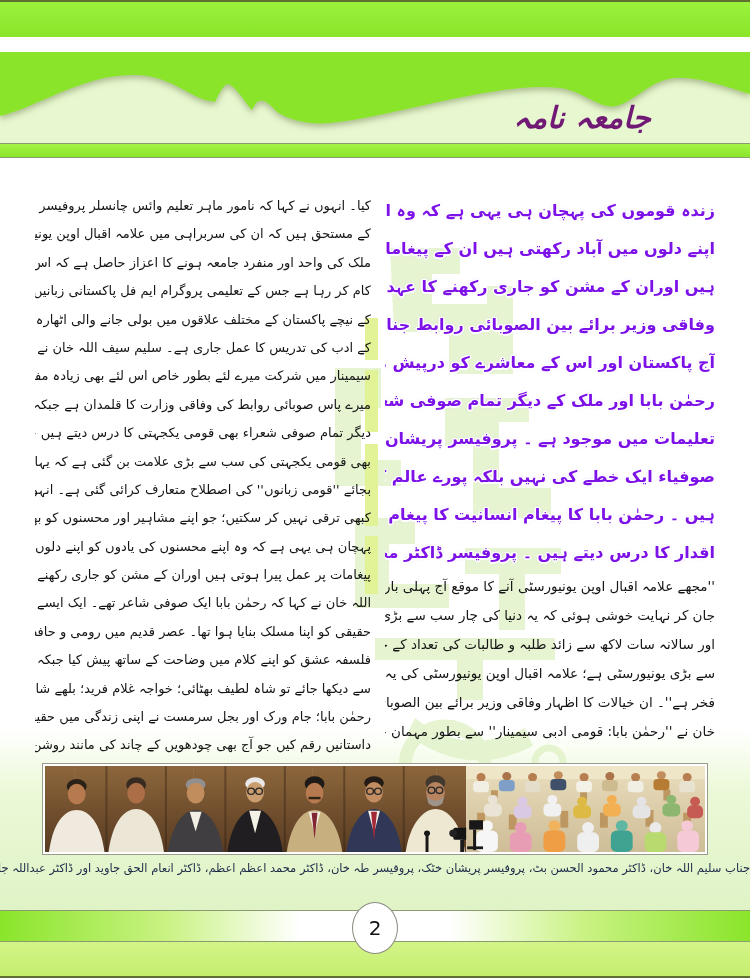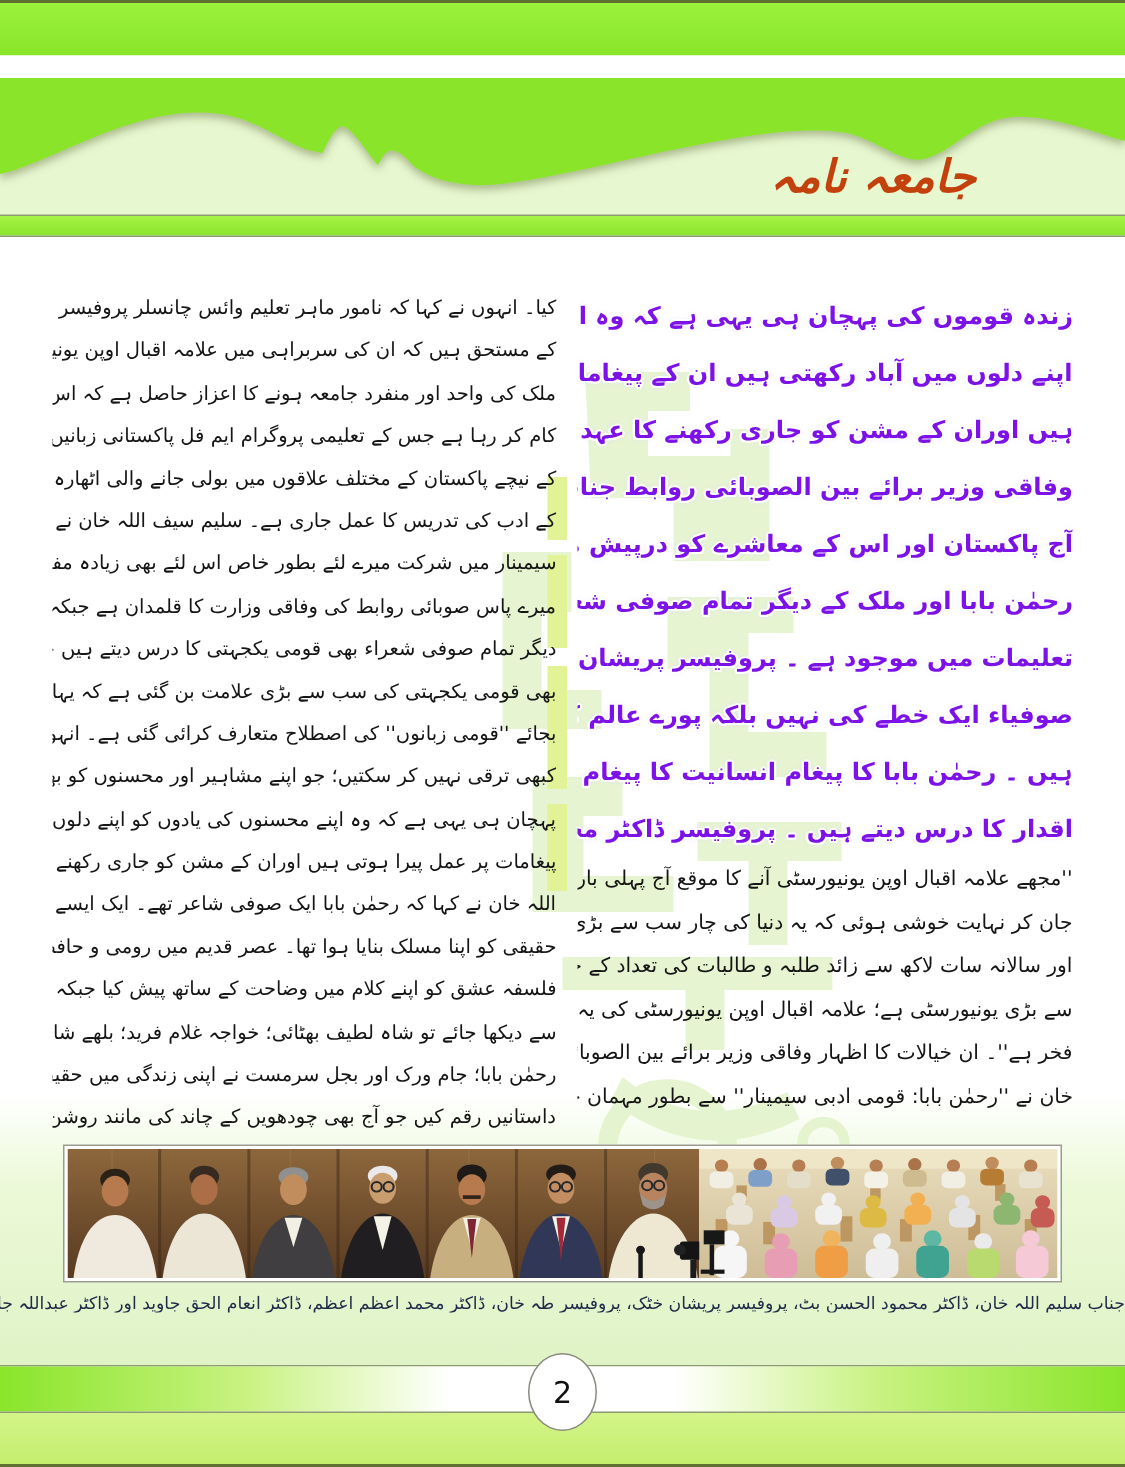--- a/index.html
+++ b/index.html
@@ -10,21 +10,21 @@
     outline:1px solid #9aa08e;
   }
   
   .top-edge{position:absolute;left:0;top:0;width:750px;height:2px;background:#5f7030;}
   .band-green-1{position:absolute;left:0;top:2px;width:750px;height:35px;background:linear-gradient(180deg,#9bf23c,#8ae52a);}
   .band-white{position:absolute;left:0;top:37px;width:750px;height:15px;background:#fff;}
   .wave-banner{position:absolute;left:0;top:52px;width:750px;height:91px;background:#e7f7d0;}
   .wave-banner svg{position:absolute;left:0;top:0;}
   .masthead-title{
     position:absolute;right:98px;top:48px;width:140px;
-    font-size:30px;font-weight:bold;font-style:italic;color:#c2410c;
+    font-size:30px;font-weight:bold;font-style:italic;color:#701a75;
     text-align:center;direction:rtl;letter-spacing:-1px;
   }
   .rule{position:absolute;left:0;width:750px;height:1px;background:#8c9a70;}
   .band-green-2{position:absolute;left:0;top:144px;width:750px;height:13px;background:linear-gradient(180deg,#a5f447,#8ae52a);}
   
   .content{
     position:absolute;left:0;top:158px;width:750px;height:752px;
     background:linear-gradient(180deg,#ffffff 0%,#ffffff 76%,#ecf9d8 84%,#dff3c6 100%);
   }
   .watermark{position:absolute;left:295px;top:60px;width:330px;height:600px;opacity:.85;pointer-events:none;}

